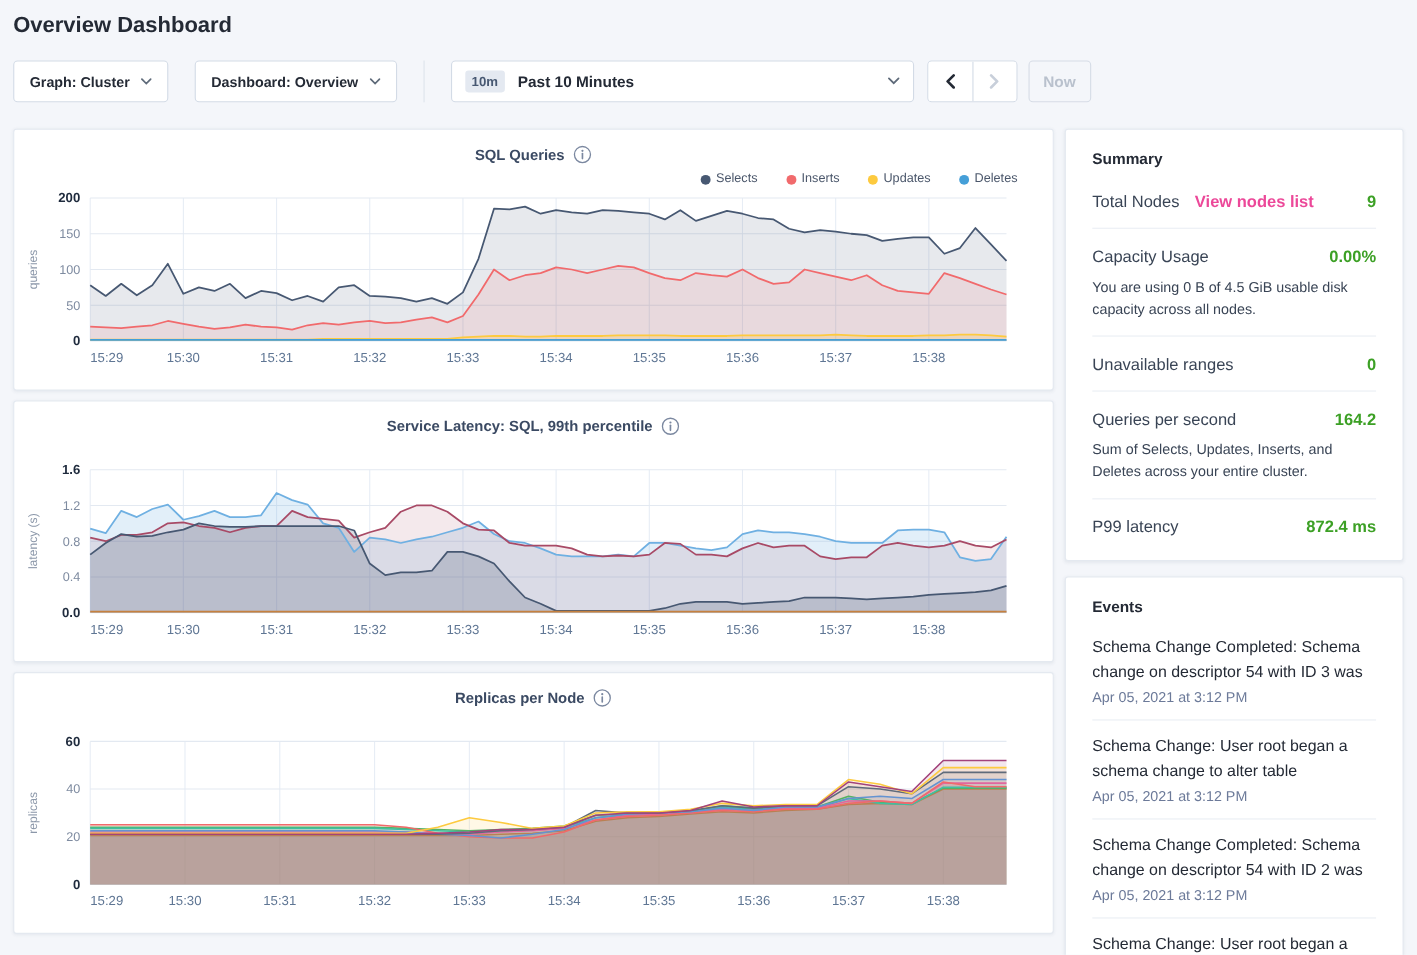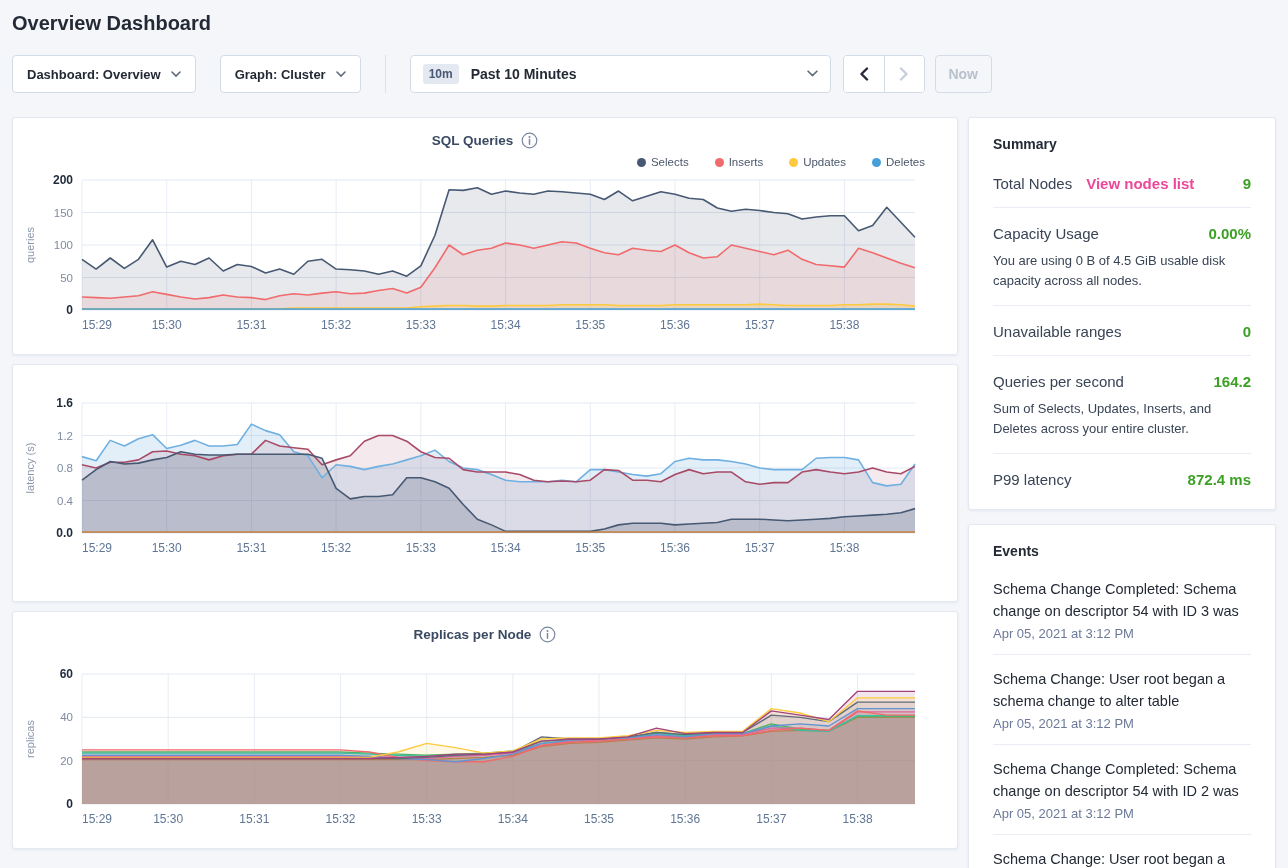--- a/index.html
+++ b/index.html
@@ -26,21 +26,21 @@
   
   .content{display:flex;gap:10px;align-items:flex-start;}
   .charts-col{width:946px;display:flex;flex-direction:column;gap:9px;}
   .side-col{width:308px;display:flex;flex-direction:column;gap:14px;}
   .card{background:#fff;border:1px solid #e4e9f0;border-radius:3px;box-shadow:0 1px 3px rgba(56,76,108,0.08);box-sizing:border-box;}
   
   .chart-card{height:238px;padding-top:10px;}
   .chart-title-row{display:flex;justify-content:center;align-items:center;gap:8px;height:24px;}
   .chart-title{font-size:13.5px;font-weight:bold;color:#3b4a63;}
   .legend{height:20px;display:flex;justify-content:flex-end;align-items:center;gap:26px;padding-right:32px;}
-  .legend-item{font-size:11.5px;color:#4b576b;display:flex;align-items:center;gap:5px;}
+  .legend-item{font-size:11.5px;color:#4b576b;display:flex;align-items:flex-end;gap:5px;}
   .legend-dot{width:9px;height:9px;border-radius:50%;}
   svg.chart{display:block;width:934px;height:172px;margin:0 auto;}
   .no-legend svg.chart{margin-top:20px;}
   svg text{font-family:inherit;}
   
   .summary-card{padding:18px 24px 6px;}
   .side-title{text-align:left;font-weight:bold;font-size:14px;color:#242a35;margin-bottom:6px;}
   .sum-row{padding:17px 0 15px;border-bottom:1px solid #eaeef4;}
   .sum-row:last-child{border-bottom:none;}
   .sum-main{display:flex;align-items:baseline;gap:14px;}
@@ -57,27 +57,27 @@
 </style>
 </head>
 <body>
 
 <div class="page">
 
   <h1 class="page-title">Overview Dashboard</h1>
 
   <div class="toolbar">
     <button class="btn dd">
-      <span>Dashboard: Overview</span>
+      <span>Graph: Cluster</span>
       <svg width="10" height="7" viewBox="0 0 10 7">
           <path d="M1 1 L5 5 L9 1" stroke="#5f6b7a" stroke-width="1.6" fill="none" stroke-linecap="round"></path>
         </svg>
     </button>
     <button class="btn dd">
-      <span>Graph: Cluster</span>
+      <span>Dashboard: Overview</span>
       <svg width="10" height="7" viewBox="0 0 10 7">
           <path d="M1 1 L5 5 L9 1" stroke="#5f6b7a" stroke-width="1.6" fill="none" stroke-linecap="round"></path>
         </svg>
     </button>
     <div class="vdivider"></div>
     <button class="btn timepicker">
       <span class="tp-badge">10m</span>
       <span class="tp-label">Past 10 Minutes</span>
       <svg width="11" height="8" viewBox="0 0 10 7">
           <path d="M1 1 L5 5 L9 1" stroke="#5f6b7a" stroke-width="1.5" fill="none" stroke-linecap="round"></path>
@@ -168,20 +168,28 @@
             <polygon points="64,138 64,136.7 78.11864406779661,136.7 92.23728813559322,136.7 106.35593220338984,136.7 120.47457627118644,136.7 134.59322033898303,136.7 148.71186440677968,136.7 162.83050847457628,136.7 176.94915254237287,136.7 191.0677966101695,136.7 205.1864406779661,136.7 219.3050847457627,136.7 233.42372881355934,136.7 247.54237288135593,136.7 261.66101694915255,136.7 275.77966101694915,136.05 289.89830508474574,136.05 304.01694915254234,136.05 318.135593220339,136.05 332.2542372881356,136.05 346.3728813559322,136.05 360.49152542372883,136.05 374.6101694915254,136.05 388.728813559322,136.05 402.8474576271187,134.75 416.96610169491527,134.1 431.08474576271186,133.45 445.20338983050846,133.45 459.3220338983051,134.1 473.4406779661017,134.1 487.5593220338983,133.45 501.6779661016949,133.45 515.7966101694915,133.45 529.9152542372881,133.45 544.0338983050847,132.8 558.1525423728813,132.8 572.271186440678,132.8 586.3898305084746,132.8 600.5084745762712,133.45 614.6271186440678,133.45 628.7457627118644,133.45 642.8644067796611,133.45 656.9830508474577,132.8 671.1016949152543,132.8 685.2203389830509,132.8 699.3389830508474,132.8 713.457627118644,132.8 727.5762711864406,132.8 741.6949152542373,132.15 755.8135593220339,132.8 769.9322033898305,133.45 784.0508474576271,133.45 798.1694915254237,133.45 812.2881355932203,133.45 826.4067796610169,132.8 840.5254237288135,132.8 854.6440677966102,132.15 868.7627118644068,132.15 882.8813559322034,132.8 897,134.1 897,138" fill="rgba(253,202,63,0.22)"></polygon>
             <polygon points="64,138 64,137.025 78.11864406779661,137.025 92.23728813559322,137.025 106.35593220338984,137.025 120.47457627118644,137.025 134.59322033898303,137.025 148.71186440677968,137.025 162.83050847457628,137.025 176.94915254237287,137.025 191.0677966101695,137.025 205.1864406779661,137.025 219.3050847457627,137.025 233.42372881355934,137.025 247.54237288135593,137.025 261.66101694915255,137.025 275.77966101694915,137.025 289.89830508474574,137.025 304.01694915254234,137.025 318.135593220339,137.025 332.2542372881356,137.025 346.3728813559322,137.025 360.49152542372883,137.025 374.6101694915254,137.025 388.728813559322,137.025 402.8474576271187,137.025 416.96610169491527,137.025 431.08474576271186,137.025 445.20338983050846,137.025 459.3220338983051,137.025 473.4406779661017,137.025 487.5593220338983,137.025 501.6779661016949,137.025 515.7966101694915,137.025 529.9152542372881,137.025 544.0338983050847,137.025 558.1525423728813,137.025 572.271186440678,137.025 586.3898305084746,137.025 600.5084745762712,137.025 614.6271186440678,137.025 628.7457627118644,137.025 642.8644067796611,137.025 656.9830508474577,137.025 671.1016949152543,137.025 685.2203389830509,137.025 699.3389830508474,137.025 713.457627118644,137.025 727.5762711864406,137.025 741.6949152542373,137.025 755.8135593220339,137.025 769.9322033898305,137.025 784.0508474576271,137.025 798.1694915254237,137.025 812.2881355932203,137.025 826.4067796610169,137.025 840.5254237288135,137.025 854.6440677966102,137.025 868.7627118644068,137.025 882.8813559322034,137.025 897,137.025 897,138" fill="rgba(69,159,216,0.25)"></polygon>
             <polyline points="64,87.3 78.11864406779661,97.05 92.23728813559322,86 106.35593220338984,96.4 120.47457627118644,87.3 134.59322033898303,67.8 148.71186440677968,95.1 162.83050847457628,89.25 176.94915254237287,92.5 191.0677966101695,86 205.1864406779661,99 219.3050847457627,92.5 233.42372881355934,94.44999999999999 247.54237288135593,100.95 261.66101694915255,97.05 275.77966101694915,102.25 289.89830508474574,89.25 304.01694915254234,87.3 318.135593220339,97.05 332.2542372881356,97.7 346.3728813559322,99 360.49152542372883,102.25 374.6101694915254,99 388.728813559322,104.19999999999999 402.8474576271187,93.8 416.96610169491527,63.25 431.08474576271186,17.75 445.20338983050846,18.39999999999999 459.3220338983051,15.800000000000011 473.4406779661017,22.299999999999997 487.5593220338983,19.049999999999997 501.6779661016949,21 515.7966101694915,22.299999999999997 529.9152542372881,19.049999999999997 544.0338983050847,19.700000000000003 558.1525423728813,21 572.271186440678,22.299999999999997 586.3898305084746,27.5 600.5084745762712,19.049999999999997 614.6271186440678,28.799999999999997 628.7457627118644,24.25 642.8644067796611,19.700000000000003 656.9830508474577,22.299999999999997 671.1016949152543,26.200000000000003 685.2203389830509,27.5 699.3389830508474,35.95 713.457627118644,39.2 727.5762711864406,37.25 741.6949152542373,38.55 755.8135593220339,40.5 769.9322033898305,41.8 784.0508474576271,47 798.1694915254237,45.05 812.2881355932203,43.75 826.4067796610169,43.75 840.5254237288135,58.7 854.6440677966102,53.5 868.7627118644068,35.3 882.8813559322034,50.25 897,65.19999999999999" fill="none" stroke="#475872" stroke-width="1.6" stroke-linejoin="round"></polyline>
             <polyline points="64,125 78.11864406779661,125.65 92.23728813559322,126.3 106.35593220338984,125 120.47457627118644,123.7 134.59322033898303,119.8 148.71186440677968,122.4 162.83050847457628,125 176.94915254237287,126.95 191.0677966101695,125.65 205.1864406779661,123.05 219.3050847457627,125 233.42372881355934,125.65 247.54237288135593,127.6 261.66101694915255,123.7 275.77966101694915,121.75 289.89830508474574,123.05 304.01694915254234,121.1 318.135593220339,119.8 332.2542372881356,121.75 346.3728813559322,121.1 360.49152542372883,118.5 374.6101694915254,116.55 388.728813559322,121.1 402.8474576271187,115.25 416.96610169491527,95.75 431.08474576271186,73 445.20338983050846,82.75 459.3220338983051,78.19999999999999 473.4406779661017,76.25 487.5593220338983,71.05 501.6779661016949,73 515.7966101694915,76.25 529.9152542372881,73 544.0338983050847,69.75 558.1525423728813,71.05 572.271186440678,76.25 586.3898305084746,80.8 600.5084745762712,82.75 614.6271186440678,76.25 628.7457627118644,78.19999999999999 642.8644067796611,79.5 656.9830508474577,73 671.1016949152543,80.8 685.2203389830509,86 699.3389830508474,84.7 713.457627118644,73 727.5762711864406,76.25 741.6949152542373,79.5 755.8135593220339,82.75 769.9322033898305,78.19999999999999 784.0508474576271,87.3 798.1694915254237,92.5 812.2881355932203,93.8 826.4067796610169,95.1 840.5254237288135,76.25 854.6440677966102,80.8 868.7627118644068,86 882.8813559322034,91.2 897,95.75" fill="none" stroke="#f16a6c" stroke-width="1.6" stroke-linejoin="round"></polyline>
             <polyline points="64,136.7 78.11864406779661,136.7 92.23728813559322,136.7 106.35593220338984,136.7 120.47457627118644,136.7 134.59322033898303,136.7 148.71186440677968,136.7 162.83050847457628,136.7 176.94915254237287,136.7 191.0677966101695,136.7 205.1864406779661,136.7 219.3050847457627,136.7 233.42372881355934,136.7 247.54237288135593,136.7 261.66101694915255,136.7 275.77966101694915,136.05 289.89830508474574,136.05 304.01694915254234,136.05 318.135593220339,136.05 332.2542372881356,136.05 346.3728813559322,136.05 360.49152542372883,136.05 374.6101694915254,136.05 388.728813559322,136.05 402.8474576271187,134.75 416.96610169491527,134.1 431.08474576271186,133.45 445.20338983050846,133.45 459.3220338983051,134.1 473.4406779661017,134.1 487.5593220338983,133.45 501.6779661016949,133.45 515.7966101694915,133.45 529.9152542372881,133.45 544.0338983050847,132.8 558.1525423728813,132.8 572.271186440678,132.8 586.3898305084746,132.8 600.5084745762712,133.45 614.6271186440678,133.45 628.7457627118644,133.45 642.8644067796611,133.45 656.9830508474577,132.8 671.1016949152543,132.8 685.2203389830509,132.8 699.3389830508474,132.8 713.457627118644,132.8 727.5762711864406,132.8 741.6949152542373,132.15 755.8135593220339,132.8 769.9322033898305,133.45 784.0508474576271,133.45 798.1694915254237,133.45 812.2881355932203,133.45 826.4067796610169,132.8 840.5254237288135,132.8 854.6440677966102,132.15 868.7627118644068,132.15 882.8813559322034,132.8 897,134.1" fill="none" stroke="#fdca3f" stroke-width="1.6" stroke-linejoin="round"></polyline>
             <polyline points="64,137.025 78.11864406779661,137.025 92.23728813559322,137.025 106.35593220338984,137.025 120.47457627118644,137.025 134.59322033898303,137.025 148.71186440677968,137.025 162.83050847457628,137.025 176.94915254237287,137.025 191.0677966101695,137.025 205.1864406779661,137.025 219.3050847457627,137.025 233.42372881355934,137.025 247.54237288135593,137.025 261.66101694915255,137.025 275.77966101694915,137.025 289.89830508474574,137.025 304.01694915254234,137.025 318.135593220339,137.025 332.2542372881356,137.025 346.3728813559322,137.025 360.49152542372883,137.025 374.6101694915254,137.025 388.728813559322,137.025 402.8474576271187,137.025 416.96610169491527,137.025 431.08474576271186,137.025 445.20338983050846,137.025 459.3220338983051,137.025 473.4406779661017,137.025 487.5593220338983,137.025 501.6779661016949,137.025 515.7966101694915,137.025 529.9152542372881,137.025 544.0338983050847,137.025 558.1525423728813,137.025 572.271186440678,137.025 586.3898305084746,137.025 600.5084745762712,137.025 614.6271186440678,137.025 628.7457627118644,137.025 642.8644067796611,137.025 656.9830508474577,137.025 671.1016949152543,137.025 685.2203389830509,137.025 699.3389830508474,137.025 713.457627118644,137.025 727.5762711864406,137.025 741.6949152542373,137.025 755.8135593220339,137.025 769.9322033898305,137.025 784.0508474576271,137.025 798.1694915254237,137.025 812.2881355932203,137.025 826.4067796610169,137.025 840.5254237288135,137.025 854.6440677966102,137.025 868.7627118644068,137.025 882.8813559322034,137.025 897,137.025" fill="none" stroke="#459fd8" stroke-width="1.6" stroke-linejoin="round"></polyline>
           </svg>
       </div>
 
       <div class="card chart-card no-legend">
+        <div class="chart-title-row">
+          <span class="chart-title">Service Latency: SQL, 99th percentile</span>
+          <svg width="17" height="17" viewBox="0 0 17 17">
+              <circle cx="8.5" cy="8.5" r="7.3" stroke="#7b88a0" stroke-width="1.2" fill="none"></circle>
+              <circle cx="8.5" cy="5.1" r="1" fill="#7b88a0"></circle>
+              <line x1="8.5" y1="7.6" x2="8.5" y2="12.2" stroke="#7b88a0" stroke-width="1.5" stroke-linecap="round"></line>
+            </svg>
+        </div>
         <svg class="chart" viewBox="0 0 934 172">
             <g>
               <line x1="64" y1="8" x2="64" y2="138" stroke="#e7edf5" stroke-width="1"></line>
               <line x1="148.71186440677968" y1="8" x2="148.71186440677968" y2="138" stroke="#e7edf5" stroke-width="1"></line>
               <line x1="233.42372881355934" y1="8" x2="233.42372881355934" y2="138" stroke="#e7edf5" stroke-width="1"></line>
               <line x1="318.135593220339" y1="8" x2="318.135593220339" y2="138" stroke="#e7edf5" stroke-width="1"></line>
               <line x1="402.8474576271187" y1="8" x2="402.8474576271187" y2="138" stroke="#e7edf5" stroke-width="1"></line>
               <line x1="487.5593220338983" y1="8" x2="487.5593220338983" y2="138" stroke="#e7edf5" stroke-width="1"></line>
               <line x1="572.271186440678" y1="8" x2="572.271186440678" y2="138" stroke="#e7edf5" stroke-width="1"></line>
               <line x1="656.9830508474577" y1="8" x2="656.9830508474577" y2="138" stroke="#e7edf5" stroke-width="1"></line>

